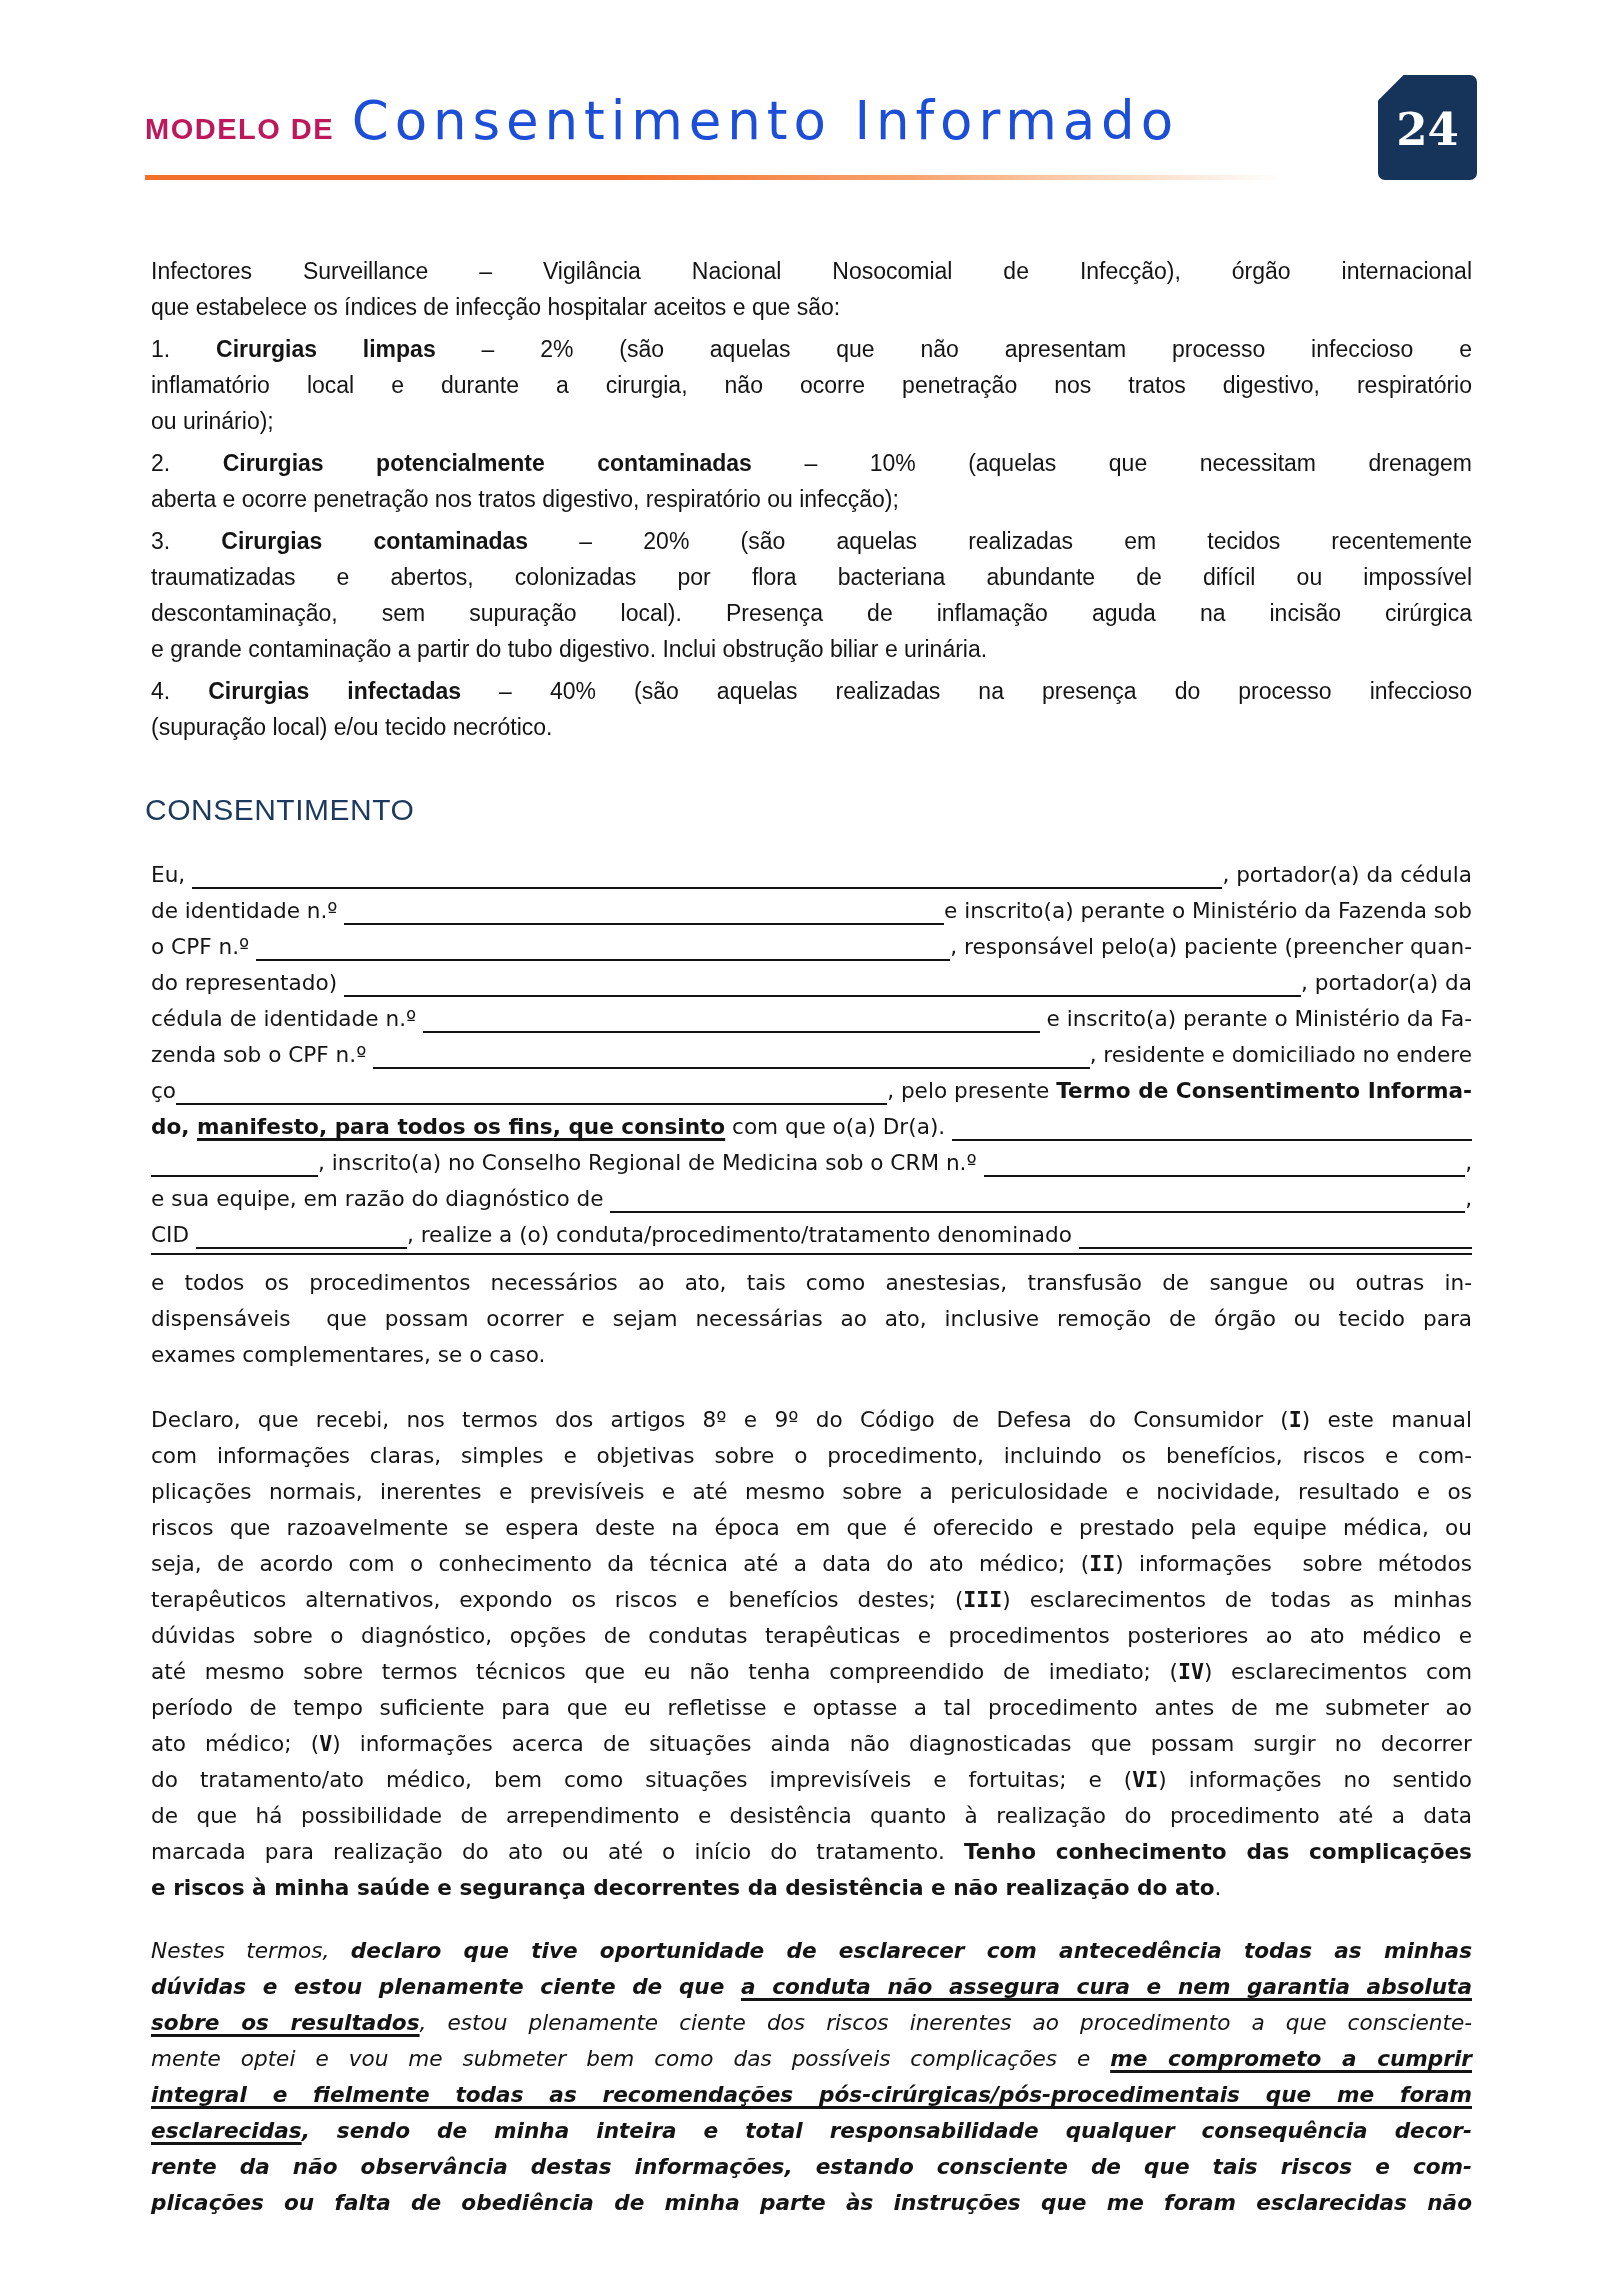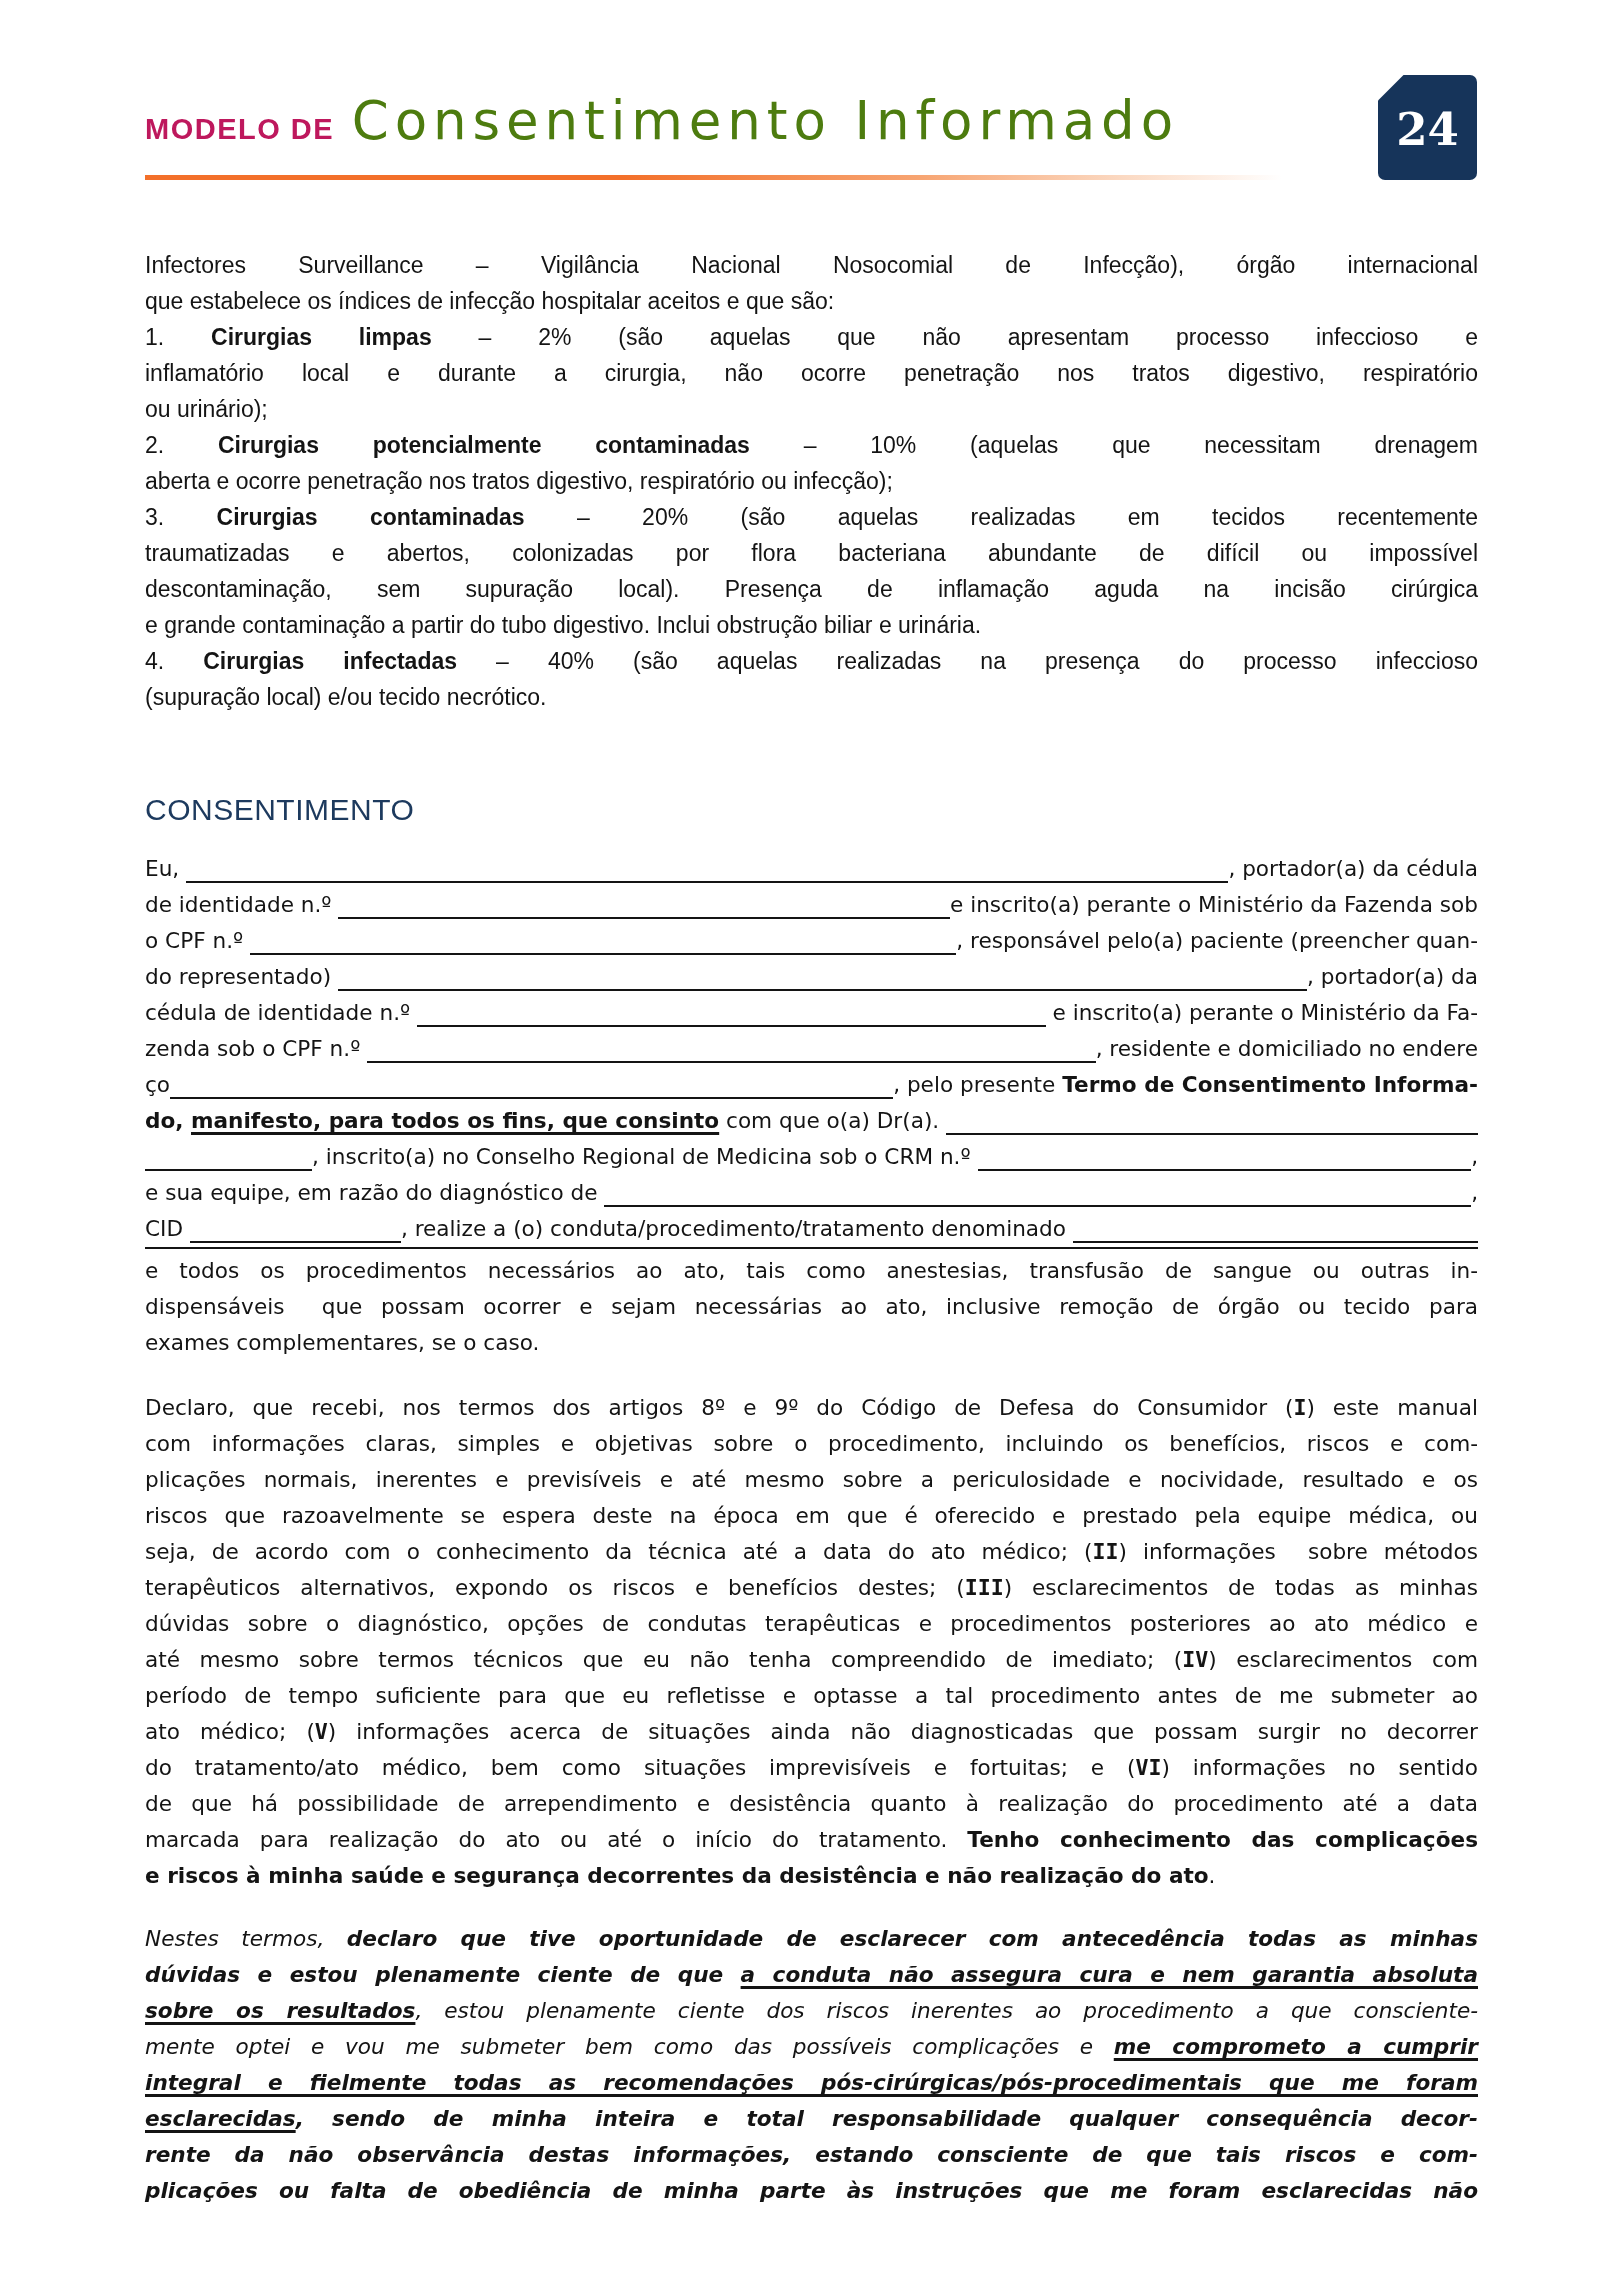--- a/index.html
+++ b/index.html
@@ -2,33 +2,33 @@
 <html lang="pt"><head>
 <meta charset="utf-8">
 <style>
   html,body{margin:0;padding:0;background:#e8e8e8;}
   .page{position:relative;width:1621px;height:2293px;margin:0 auto;background:#ffffff;overflow:hidden;
         font-family:"Liberation Sans",sans-serif;color:#141414;}
   
   .hdr{position:absolute;left:145px;top:90px;right:255px;display:flex;align-items:baseline;gap:17.6px;}
   .kicker{font-weight:bold;font-size:29px;letter-spacing:1.5px;color:#be185d;white-space:nowrap;}
   .title{font-family:"DejaVu Sans",sans-serif;font-weight:400;font-size:53px;letter-spacing:5.9px;
-         color:#4d7c0f;white-space:nowrap;}
+         color:#1d4ed8;white-space:nowrap;}
   .rule{position:absolute;left:145px;top:175px;width:1137px;height:4.9px;
         background:linear-gradient(90deg,#f3702a 0%,#f3702a 42%,#f7a471 68%,#fbd9c2 86%,rgba(255,255,255,0) 100%);}
   .pagebox{position:absolute;top:75px;right:144px;width:99px;height:105px;background:#16345a;
            clip-path:polygon(25.5px 0,100% 0,100% 100%,0 100%,0 25.5px);
            display:flex;align-items:center;justify-content:center;border-radius:7px;}
   .pagebox .num{color:#ffffff;font-family:"DejaVu Serif",serif;font-weight:bold;font-size:45px;margin-top:3.9px;}
   
   .intro{position:absolute;left:145px;right:143px;top:247px;font-size:23px;line-height:36px;}
   .h2{position:absolute;left:145px;top:777px;font-size:30px;letter-spacing:0.5px;color:#1d3a5e;margin-top:16px;}
   .bodytxt{position:absolute;left:145px;right:143px;top:851px;
            font-family:"DejaVu Sans",sans-serif;font-size:21.6px;line-height:36px;}
-  .para{margin:0;}
+  .para{margin:6px;}
   .gap28{margin-top:27.4px;font-style:italic;} .gap30{margin-top:29px;}
   .ln{text-align:justify;white-space:pre-wrap;}
   .ln.jl{text-align-last:justify;}
   .ln.fx{display:flex;align-items:flex-end;white-space:normal;}
   .ln.fx span{white-space:pre;}
   .fill{flex:1 1 auto;border-bottom:2.2px solid #141414;margin-bottom:3.9px;min-width:7.8px;}
   .b{font-weight:bold;}
   .u{text-decoration:underline;text-decoration-thickness:2.5px;text-underline-offset:3.9px;}
   .m{font-family:"DejaVu Sans Mono",monospace;font-weight:bold;}
 </style>

